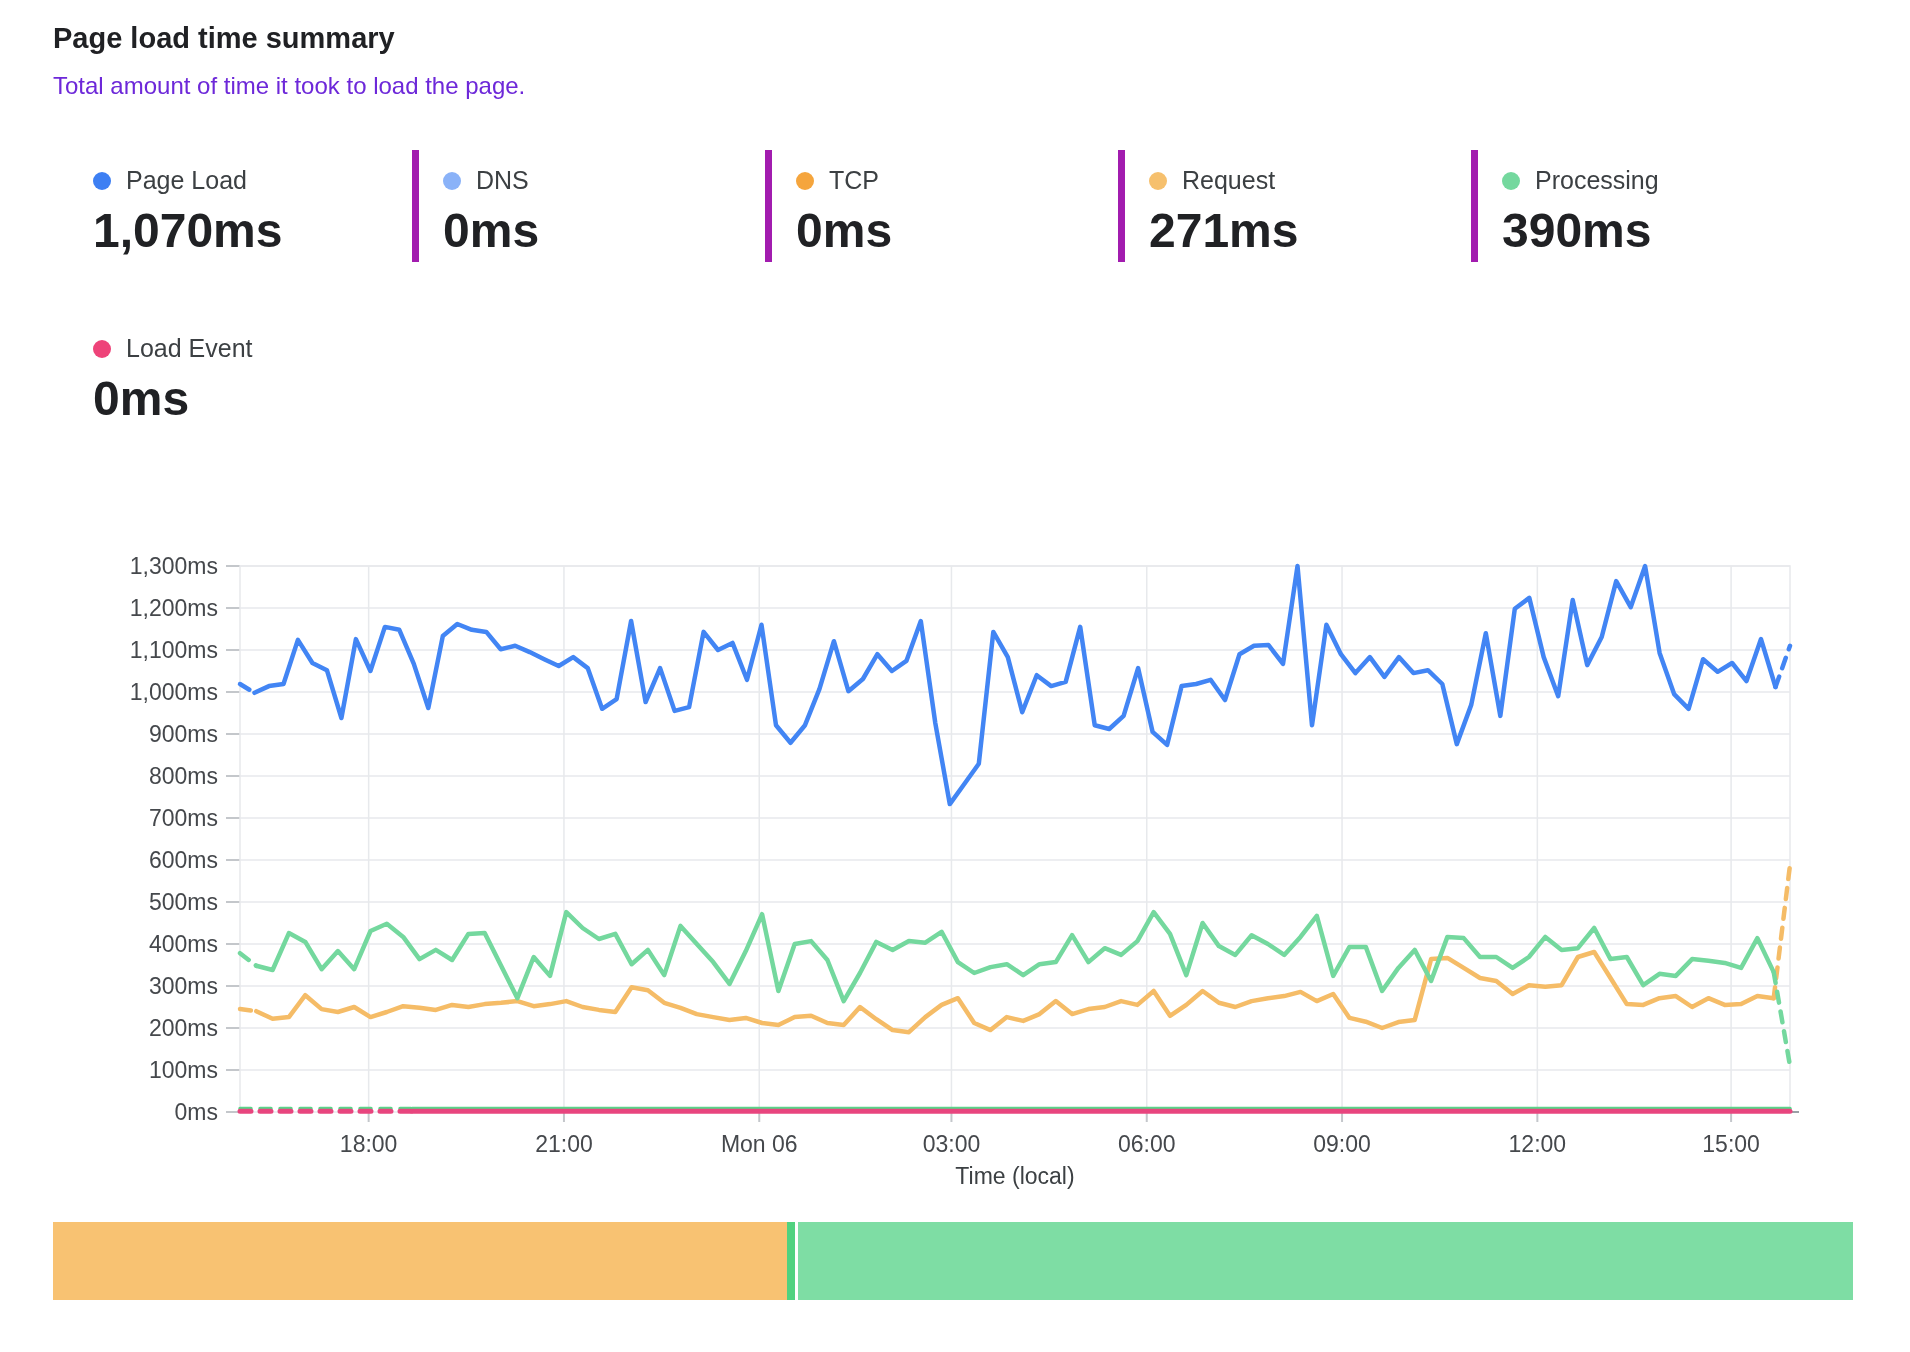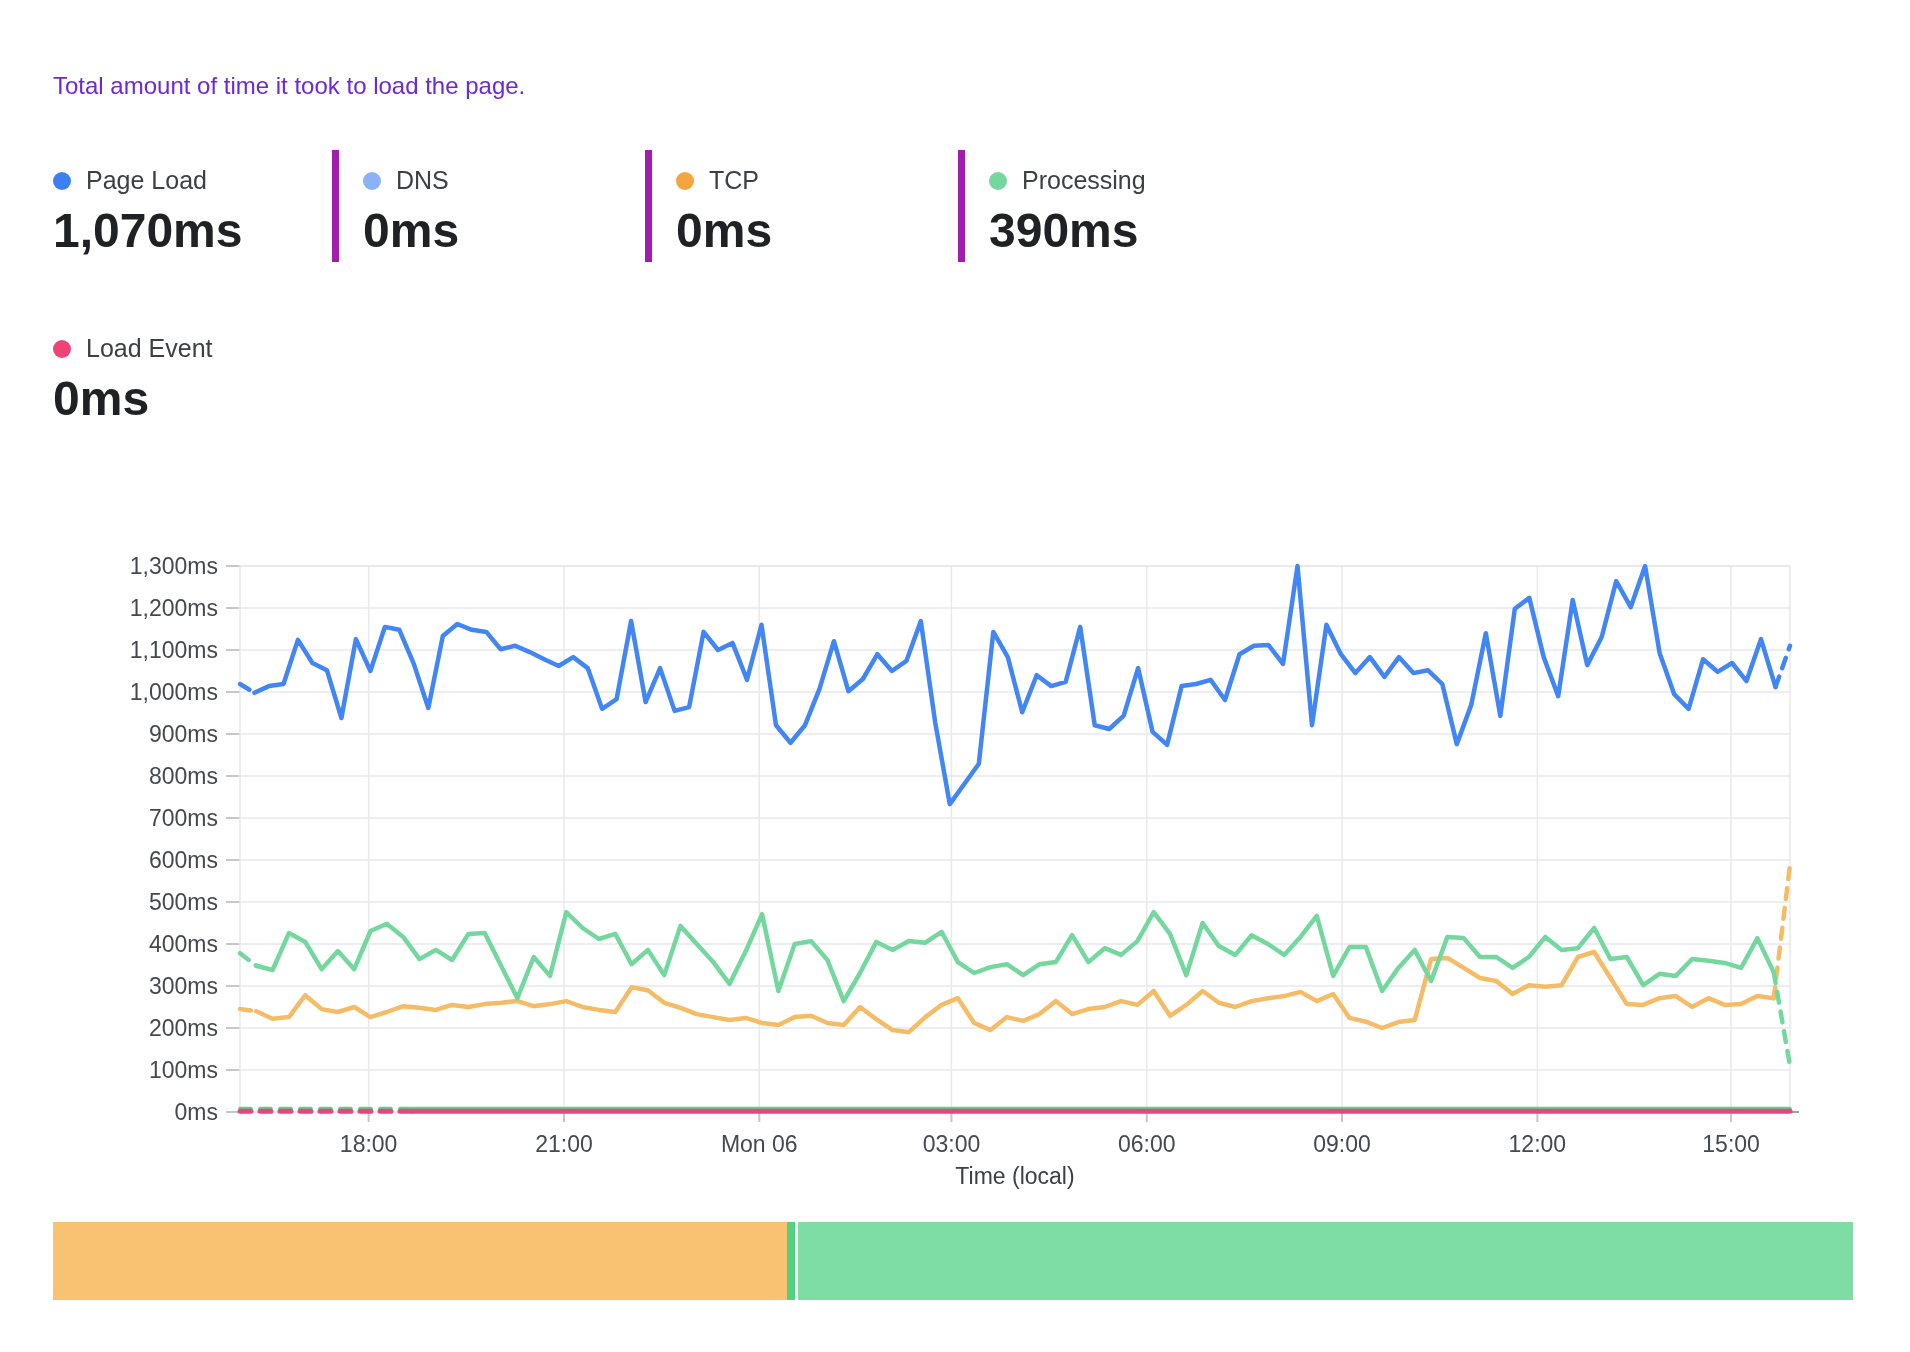--- a/index.html
+++ b/index.html
@@ -3,36 +3,37 @@
 <meta charset="utf-8">
 <style>
   html,body{margin:0;padding:0;background:#fff;}
   .root{position:relative;width:1910px;height:1352px;background:#ffffff;
         font-family:"Liberation Sans",sans-serif;overflow:hidden;}
   .page-title{position:absolute;left:53px;top:22px;font-size:29px;font-weight:700;color:#202124;}
   .page-subtitle{position:absolute;left:53px;top:72px;font-size:24px;color:#6d28d9;}
   .legend-row{position:absolute;left:53px;display:flex;}
   .legend-row.row1{top:150px;}
   .legend-row.row2{top:318px;}
-  .legend-item{box-sizing:border-box;height:112px;padding-top:16px;}
+  .legend-item{box-sizing:border-box;height:112px;padding-top:16px;margin-left:40px;}
   .legend-item.first{width:279px;}
   .legend-item.divided{width:313px;border-left:7px solid #a21caf;padding-left:24px;}
   .legend-head{display:flex;align-items:center;gap:15px;}
   .legend-dot{width:18px;height:18px;border-radius:50%;flex:0 0 auto;}
   .legend-label{font-size:25px;color:#3c4043;}
   .legend-value{font-size:48px;font-weight:700;color:#202124;margin-top:12px;line-height:1;}
   .chart-svg{position:absolute;left:0;top:0;}
   .summary-bar{position:absolute;left:53px;top:1222px;width:1804px;height:78px;display:flex;}
   .bar-seg{height:100%;}
 </style>
 </head>
 <body>
 
 <div class="root">
 
+  <div class="page-title">Page load time summary</div>
   <div class="page-subtitle">Total amount of time it took to load the page.</div>
 
   <div class="legend-row row1">
       <div class="legend-item first">
         <div class="legend-head">
           <span class="legend-dot" style="background: rgb(61, 127, 243);"></span>
           <span class="legend-label">Page Load</span>
         </div>
         <div class="legend-value">1,070ms</div>
       </div>
@@ -42,20 +43,27 @@
           <span class="legend-label">DNS</span>
         </div>
         <div class="legend-value">0ms</div>
       </div>
       <div class="legend-item divided">
         <div class="legend-head">
           <span class="legend-dot" style="background: rgb(245, 165, 61);"></span>
           <span class="legend-label">TCP</span>
         </div>
         <div class="legend-value">0ms</div>
+      </div>
+      <div class="legend-item divided">
+        <div class="legend-head">
+          <span class="legend-dot" style="background: rgb(246, 192, 109);"></span>
+          <span class="legend-label">Request</span>
+        </div>
+        <div class="legend-value">271ms</div>
       </div>
       <div class="legend-item divided">
         <div class="legend-head">
           <span class="legend-dot" style="background: rgb(116, 216, 158);"></span>
           <span class="legend-label">Processing</span>
         </div>
         <div class="legend-value">390ms</div>
       </div>
     </div>
   <div class="legend-row row2">

